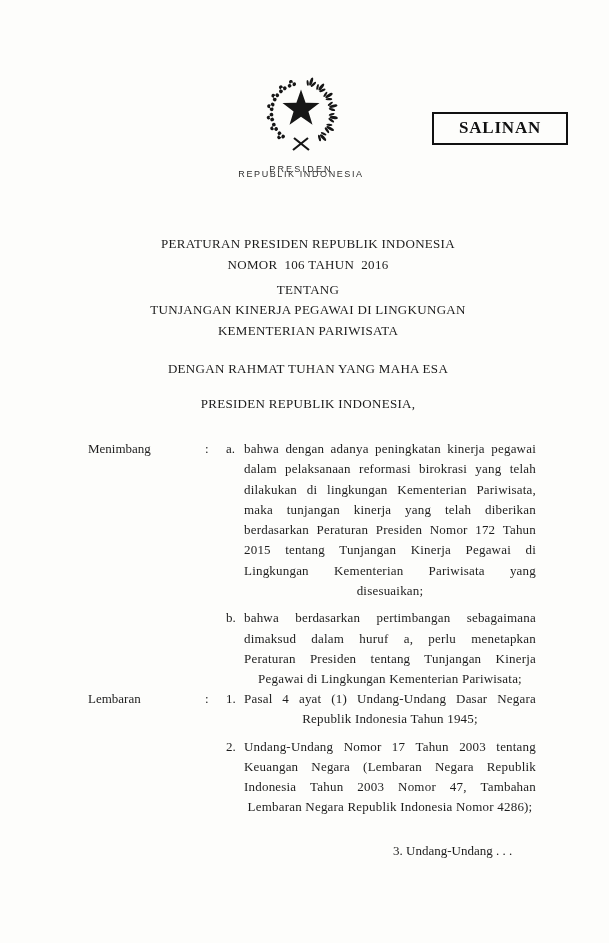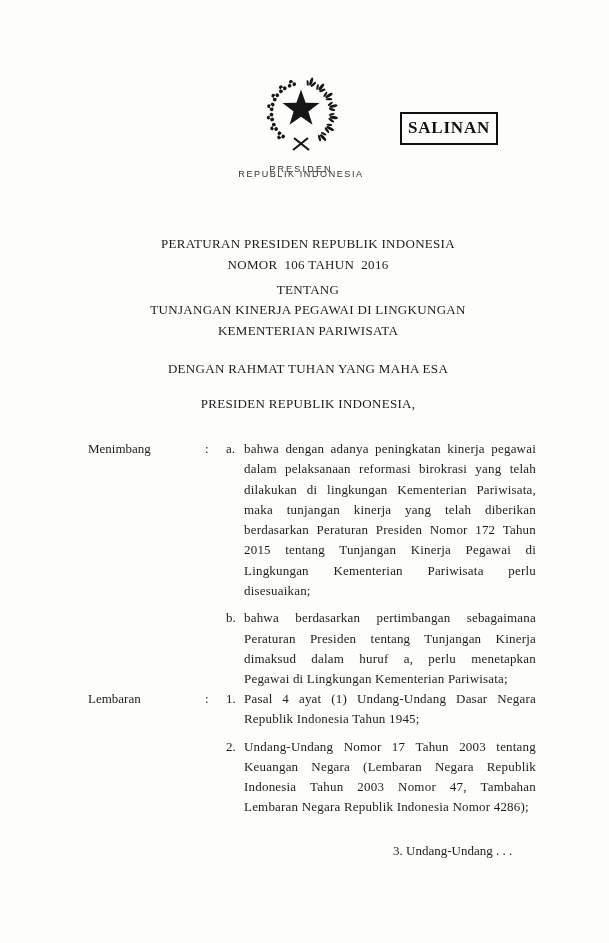--- a/index.html
+++ b/index.html
@@ -9,21 +9,21 @@
     font-family:"Liberation Serif","DejaVu Serif",serif;
   }
   .emblem { position:absolute; left:253px; top:77px; }
   .lh1,.lh2 {
     position:absolute; left:196px; width:210px; text-align:center;
     font-family:"Liberation Sans","DejaVu Sans",sans-serif; color:#2e2e2e;
   }
   .lh1 { top:164px; font-size:9px; letter-spacing:2.2px; }
   .lh2 { top:169px; font-size:9px; letter-spacing:1.6px; }
   .stamp {
-    position:absolute; left:400px; top:112px; width:98px; height:33px;
+    position:absolute; left:432px; top:112px; width:136px; height:33px;
     box-sizing:border-box; border:2.5px solid #111; text-align:center;
     font-weight:bold; font-size:17px; letter-spacing:0.8px; line-height:28px;
     color:#111; background:#fdfdfb;
   }
   .tline {
     position:absolute; left:5px; width:606px; text-align:center;
     font-size:13px; letter-spacing:0.3px; color:#1b1b1b;
   }
   .t1 { top:236px; } .t2 { top:257px; white-space:pre; }
   .t3 { top:282px; } .t4 { top:302px; } .t5 { top:323px; }
@@ -33,21 +33,21 @@
   .mengingat { top:689px; }
   .clabel { position:absolute; left:88px; top:0; line-height:20.3px; }
   .ccolon { position:absolute; left:205px; top:0; line-height:20.3px; }
   .citems { position:absolute; left:226px; top:0; width:310px; }
   .item { position:relative; }
   .item + .item { margin-top:7px; }
   .marker { position:absolute; left:0; top:0; line-height:20.3px; }
   .lines { margin-left:18px; width:292px; }
   .lines div { line-height:20.3px; letter-spacing:0.2px; }
   .jl { text-align:justify; text-align-last:justify; }
-  .ll { text-align:left; }
+  .ll { text-align:center; }
   .catchword { position:absolute; left:393px; top:843px; font-size:13px; }
 </style>
 </head>
 <body>
 
 <div class="page">
 
   <svg class="emblem" width="96" height="78" viewBox="0 0 96 78">
     <defs>
       <g id="rice">
@@ -99,30 +99,30 @@
     <div class="citems">
       <div class="item">
         <span class="marker">a.</span>
         <div class="lines">
           <div class="jl">bahwa dengan adanya peningkatan kinerja pegawai</div>
           <div class="jl">dalam pelaksanaan reformasi birokrasi yang telah</div>
           <div class="jl">dilakukan di lingkungan Kementerian Pariwisata,</div>
           <div class="jl">maka tunjangan kinerja yang telah diberikan</div>
           <div class="jl">berdasarkan Peraturan Presiden Nomor 172 Tahun</div>
           <div class="jl">2015 tentang Tunjangan Kinerja Pegawai di</div>
-          <div class="jl">Lingkungan Kementerian Pariwisata perlu</div>
+          <div class="jl">Lingkungan Kementerian Pariwisata yang</div>
           <div class="ll">disesuaikan;</div>
         </div>
       </div>
       <div class="item">
         <span class="marker">b.</span>
         <div class="lines">
           <div class="jl">bahwa berdasarkan pertimbangan sebagaimana</div>
+          <div class="jl">dimaksud dalam huruf a, perlu menetapkan</div>
           <div class="jl">Peraturan Presiden tentang Tunjangan Kinerja</div>
-          <div class="jl">dimaksud dalam huruf a, perlu menetapkan</div>
           <div class="ll">Pegawai di Lingkungan Kementerian Pariwisata;</div>
         </div>
       </div>
     </div>
   </section>
 
   <section class="clause mengingat">
     <div class="clabel">Lembaran</div>
     <div class="ccolon">:</div>
     <div class="citems">

